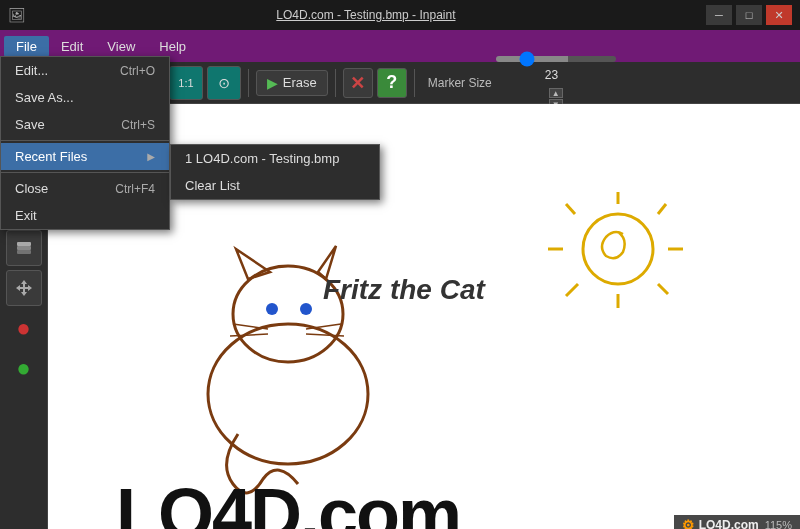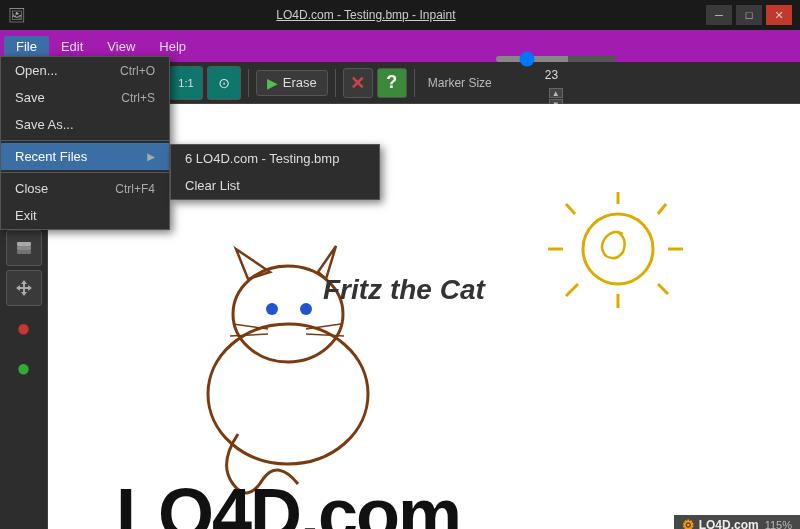--- a/index.html
+++ b/index.html
@@ -32,21 +32,21 @@
       border: none;
       color: #ccc;
       font-size: 11px;
       cursor: pointer;
       display: flex; align-items: center; justify-content: center;
     }
     .title-btn.close { background: #c0392b; }
 
     
     .menu-bar {
-      background: #a21caf;
+      background: #701a75;
       height: 26px;
       display: flex;
       align-items: center;
       padding: 16px 4px;
       color: #ddd;
     }
     .menu-item {
       padding: 3px 12px;
       cursor: pointer;
       border-radius: 2px;
@@ -382,42 +382,42 @@
         <span class="zoom-pct">115%</span>
       </div>
     </div>
   </div>
 
 </div>
 
 <div class="dropdown-overlay">
   <div class="dropdown">
     <div class="dropdown-item">
-      <span>Open...</span>
+      <span>Edit...</span>
       <span class="shortcut">Ctrl+O</span>
+    </div>
+    <div class="dropdown-item">
+      <span>Save As...</span>
     </div>
     <div class="dropdown-item">
       <span>Save</span>
       <span class="shortcut">Ctrl+S</span>
-    </div>
-    <div class="dropdown-item">
-      <span>Save As...</span>
     </div>
     <div class="dropdown-sep"></div>
     <div class="dropdown-item active">
       <span>Recent Files</span>
       <span class="dropdown-arrow">▶</span>
     </div>
     <div class="dropdown-sep"></div>
     <div class="dropdown-item">
       <span>Close</span>
       <span class="shortcut">Ctrl+F4</span>
     </div>
     <div class="dropdown-item">
       <span>Exit</span>
     </div>
   </div>
 
   <div class="submenu-container">
-    <div class="submenu-item">6 LO4D.com - Testing.bmp</div>
+    <div class="submenu-item">1 LO4D.com - Testing.bmp</div>
     <div class="submenu-item">Clear List</div>
   </div>
 </div>
 
 </body></html>

